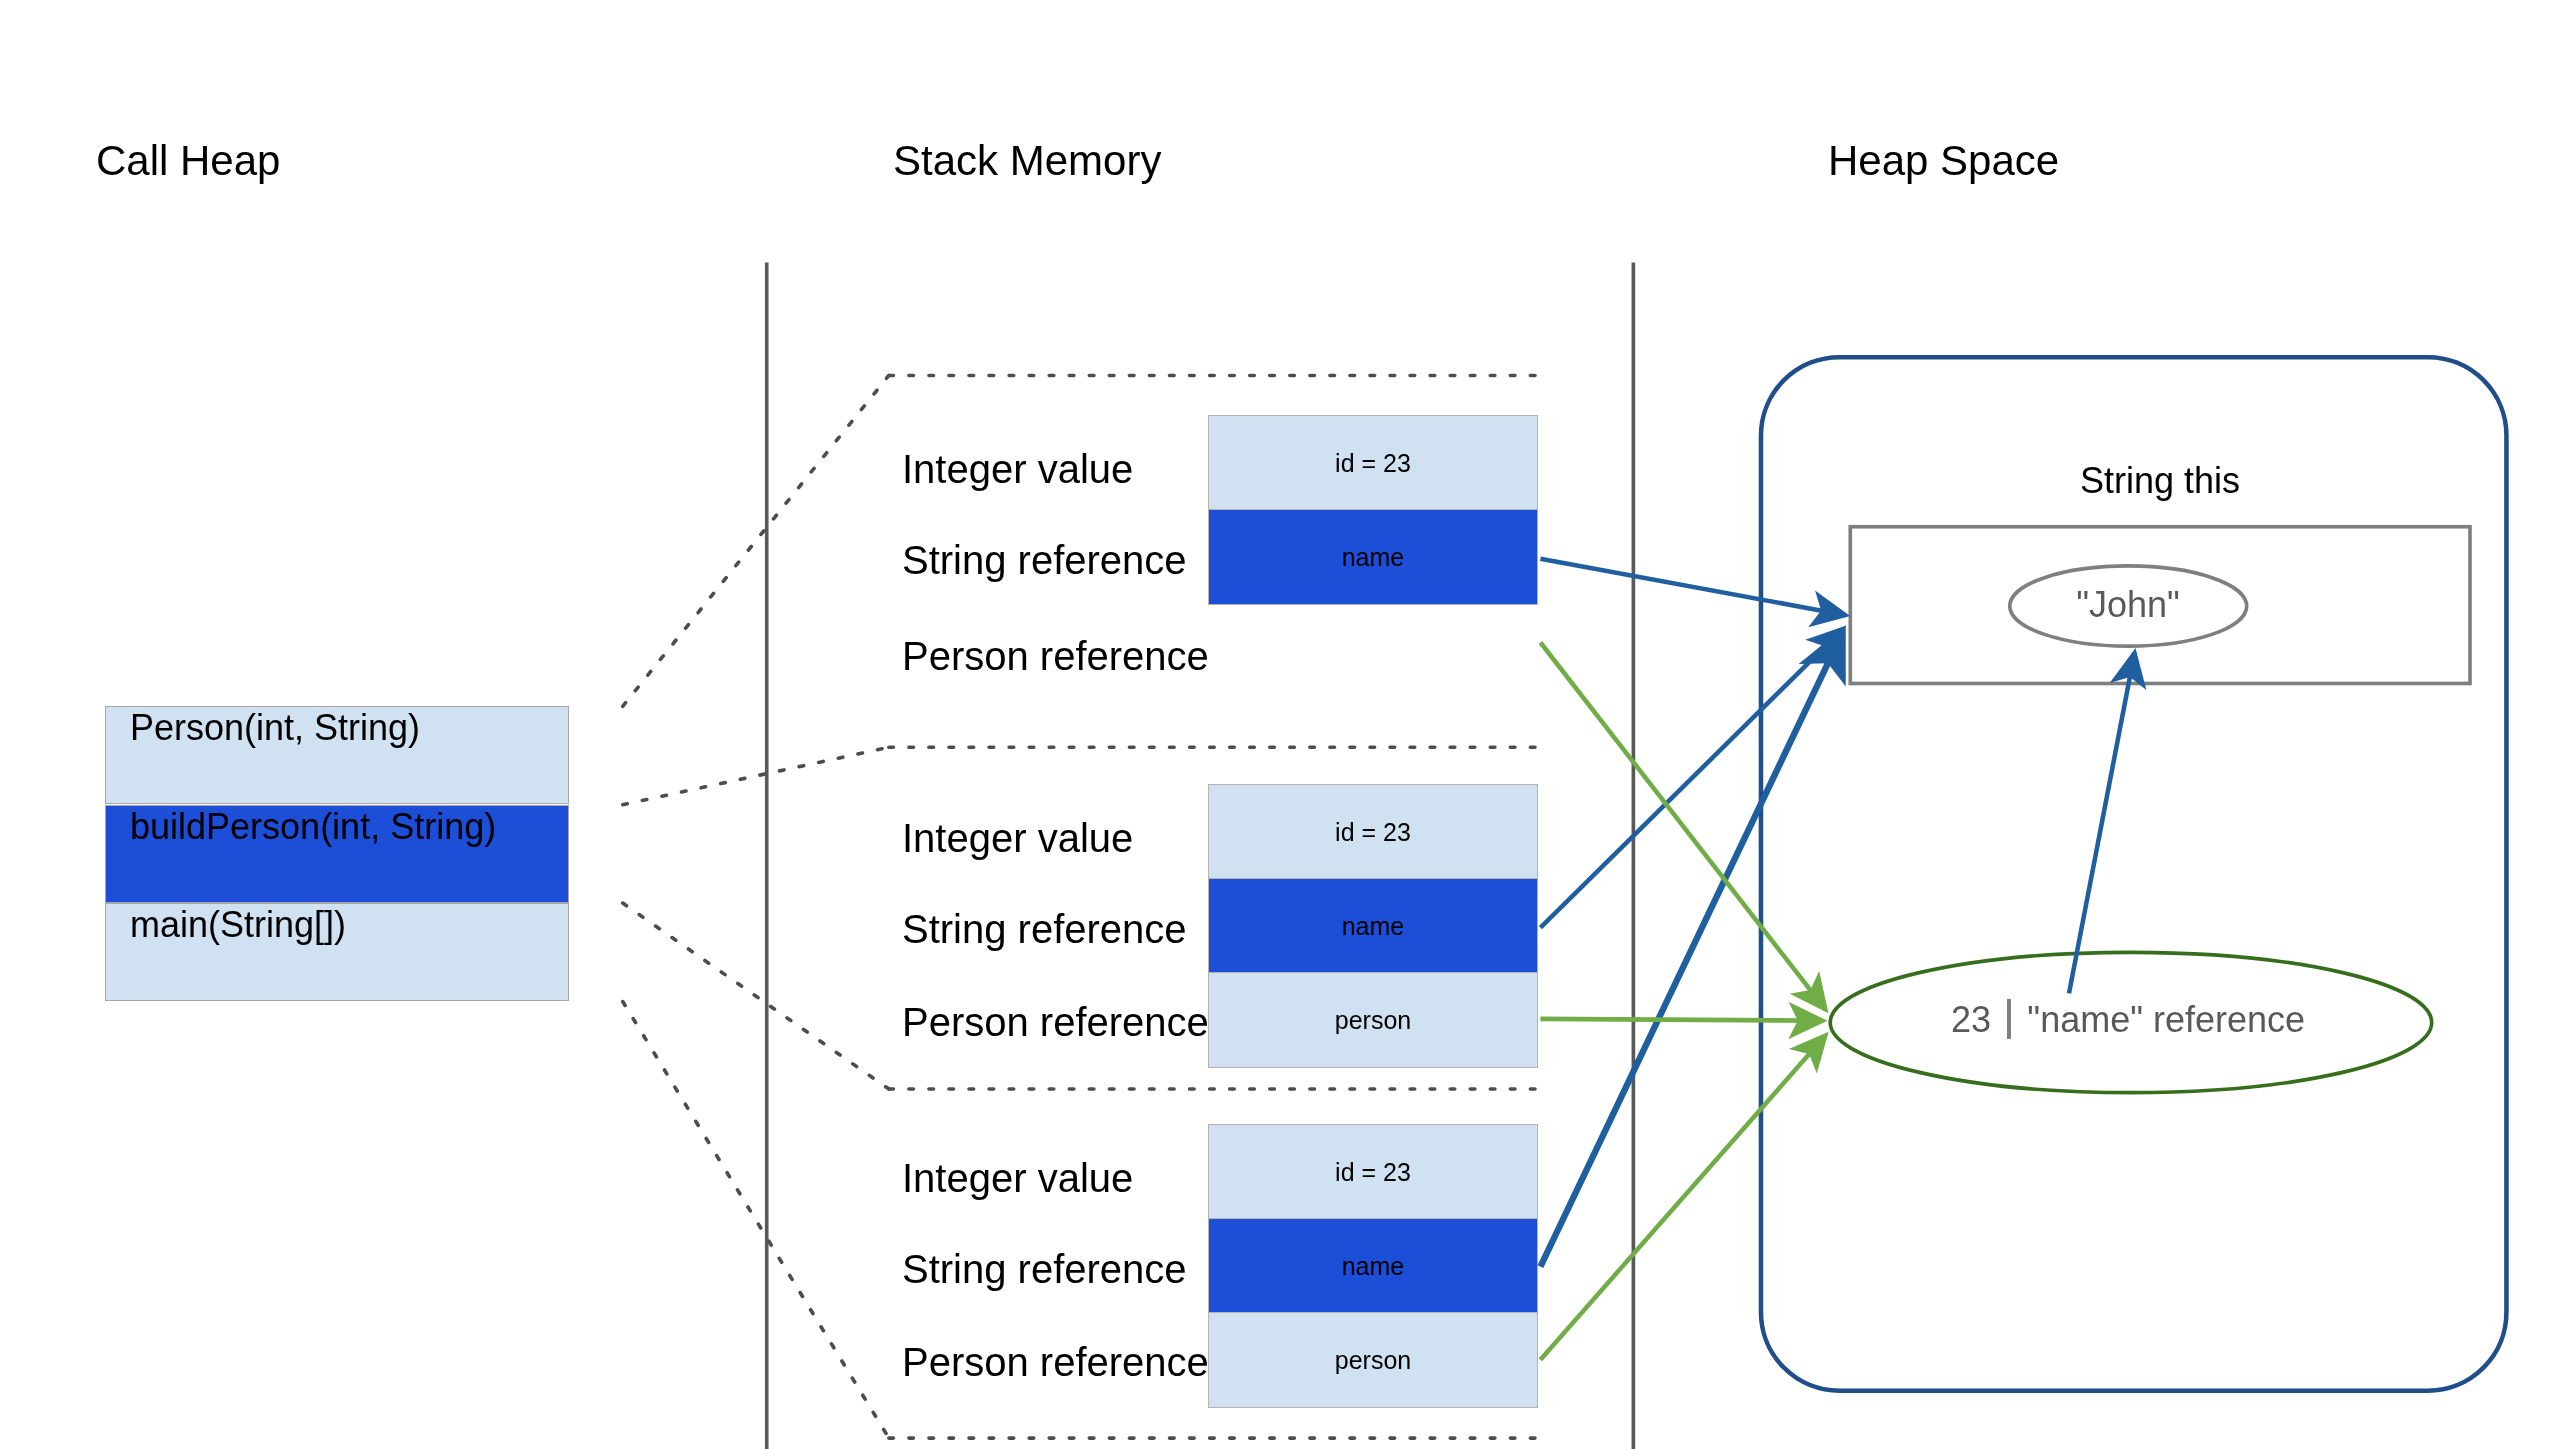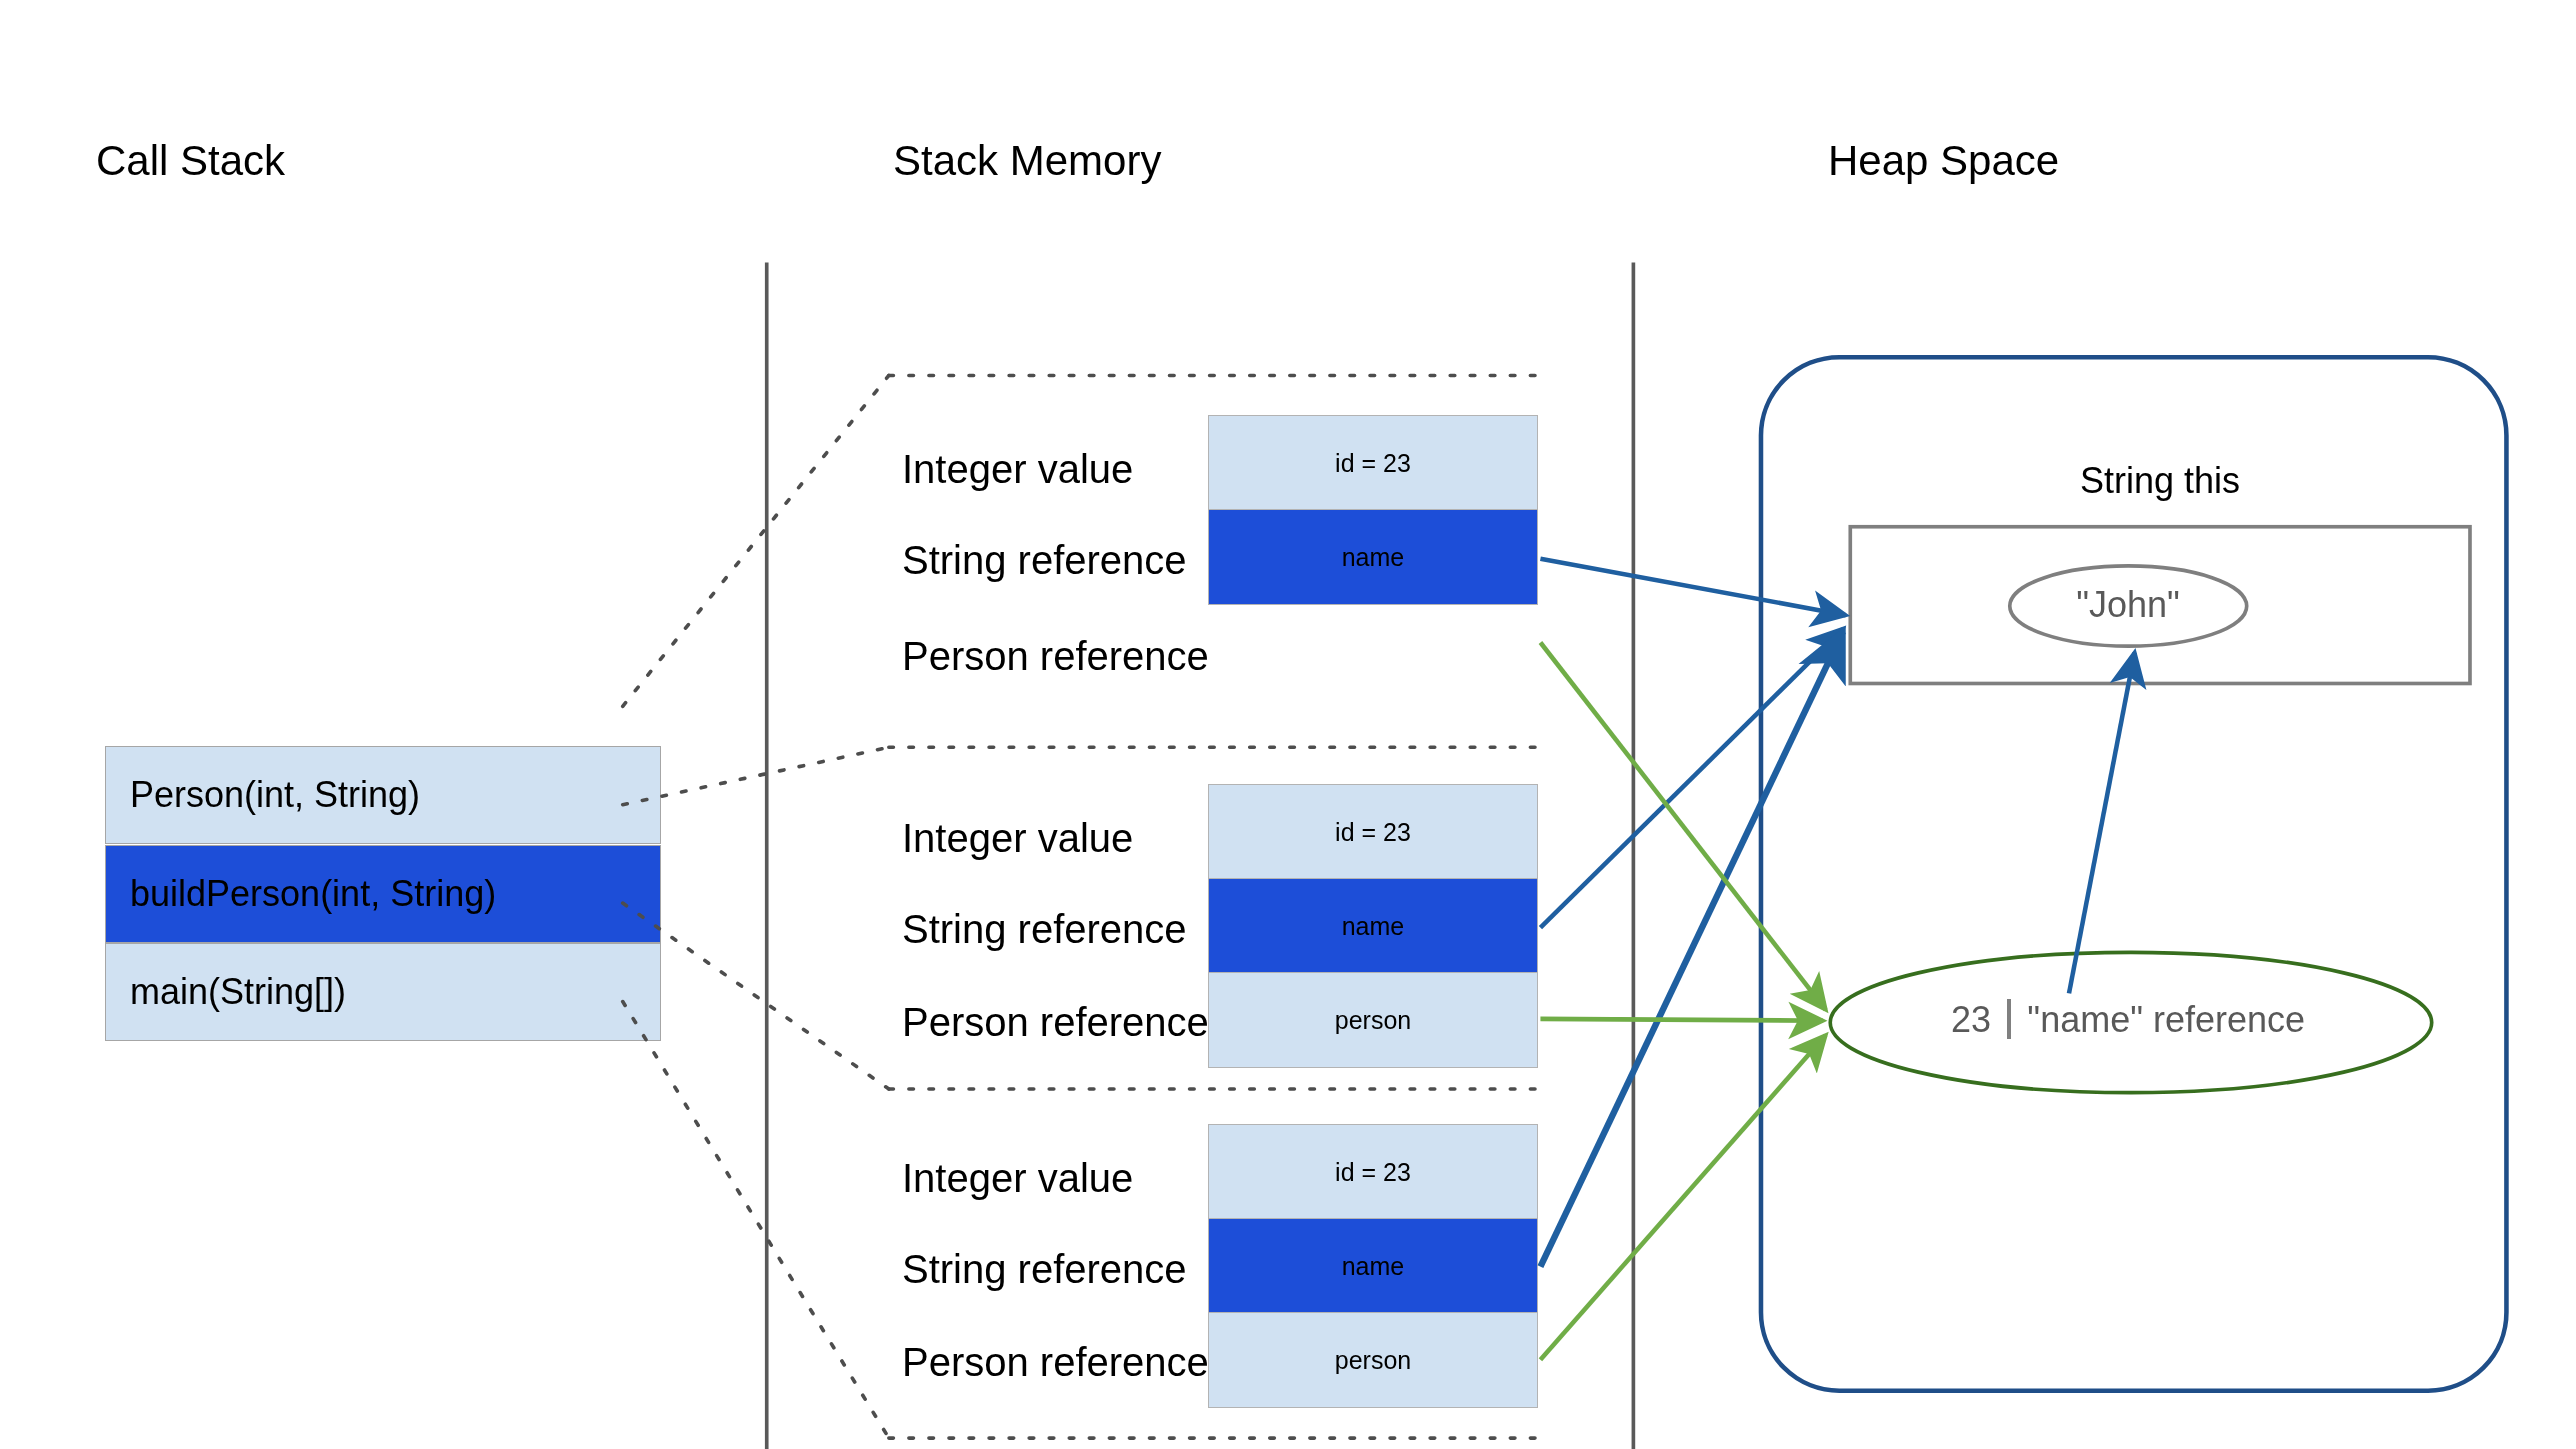--- a/index.html
+++ b/index.html
@@ -1,22 +1,22 @@
 <!DOCTYPE html>
 <html style="font-size:14.6px"><head>
 <meta charset="utf-8">
 <style>
   html,body{margin:0;padding:0;background:#ffffff;}
   body{width:2576px;height:1449px;position:relative;overflow:hidden;
        font-family:"Liberation Sans","DejaVu Sans",sans-serif;}
   #stage{position:absolute;left:0;top:0;width:2576px;height:1449px;}
   svg.layer{position:absolute;left:0;top:0;width:2576px;height:1449px;pointer-events:none;}
   .col-title{position:absolute;font-size:42px;color:#000;white-space:nowrap;}
-  .cs-box{position:absolute;left:105px;width:556px;box-sizing:border-box;
-          border:1.8px solid #a6a6a6;display:flex;align-items:center;margin-top:40px;}
+  .cs-box{position:absolute;left:105px;width:464px;box-sizing:border-box;
+          border:1.8px solid #a6a6a6;display:flex;}
   .cs-box span{padding-left:24px;font-size:36px;color:#000;}
   .fill-blue{background:#d0e1f2;}
   .fill-white{background:#1d4ed8;}
   .frame-label{position:absolute;left:902px;font-size:40px;color:#000;white-space:nowrap;}
   .slot{position:absolute;left:1208px;width:330px;height:96px;box-sizing:border-box;
         border:1.8px solid #b3b3b3;display:flex;align-items:center;justify-content:center;
         font-size:25px;color:#000;}
   .pool-label{position:absolute;left:1850px;width:620px;text-align:center;
               font-size:36px;color:#000;top:460px;}
   .john-text{position:absolute;left:1850px;width:556px;text-align:center;
@@ -26,21 +26,21 @@
   .person-text .sep{display:inline-block;width:3.6px;height:40px;background:#808080;
                     vertical-align:-7.3px;margin:0 16.4px;}
   .person-caption{position:absolute;left:1850px;width:556px;text-align:center;
                   font-size:36px;color:#000;top:1153px;}
 </style>
 </head>
 <body>
 
 <div id="stage">
 
-  <div class="col-title" style="left:96px;top:137px;">Call Stack</div>
+  <div class="col-title" style="left:96px;top:137px;">Call Heap</div>
   <div class="col-title" style="left:893px;top:137px;">Stack Memory</div>
   <div class="col-title" style="left:1828px;top:137px;">Heap Space</div>
 
   <div class="cs-box fill-blue" style="top:706px;height:98px;">
     <span>Person(int, String)</span>
   </div>
   <div class="cs-box fill-white" style="top:805px;height:98px;">
     <span>buildPerson(int, String)</span>
   </div>
   <div class="cs-box fill-blue" style="top:903px;height:98px;">

